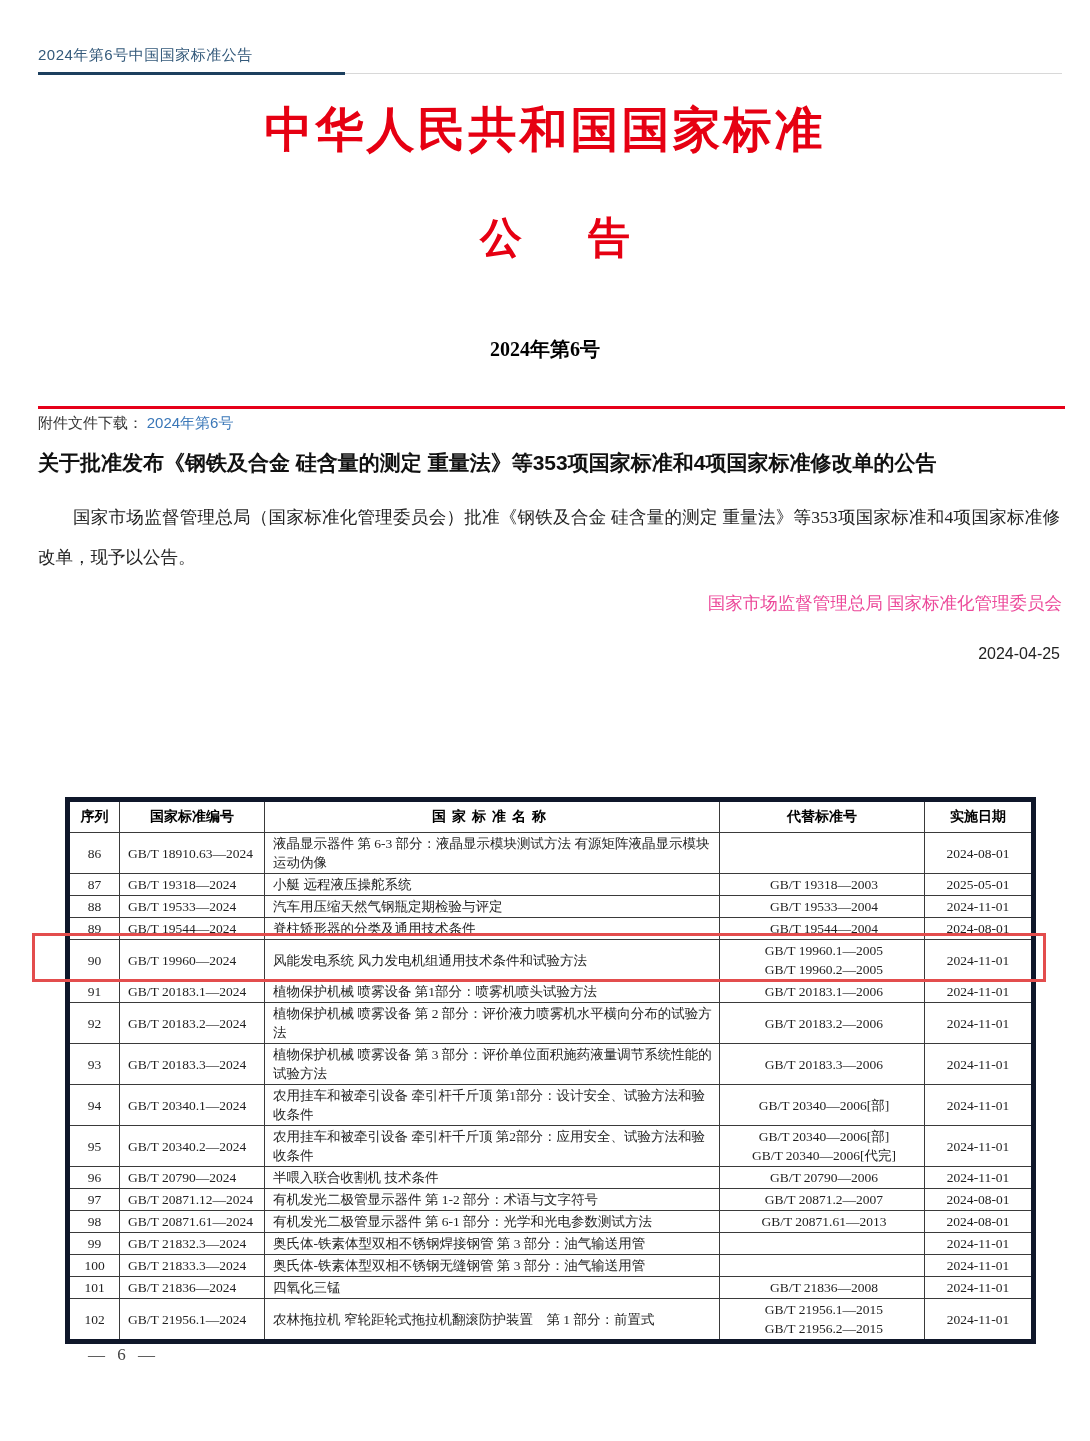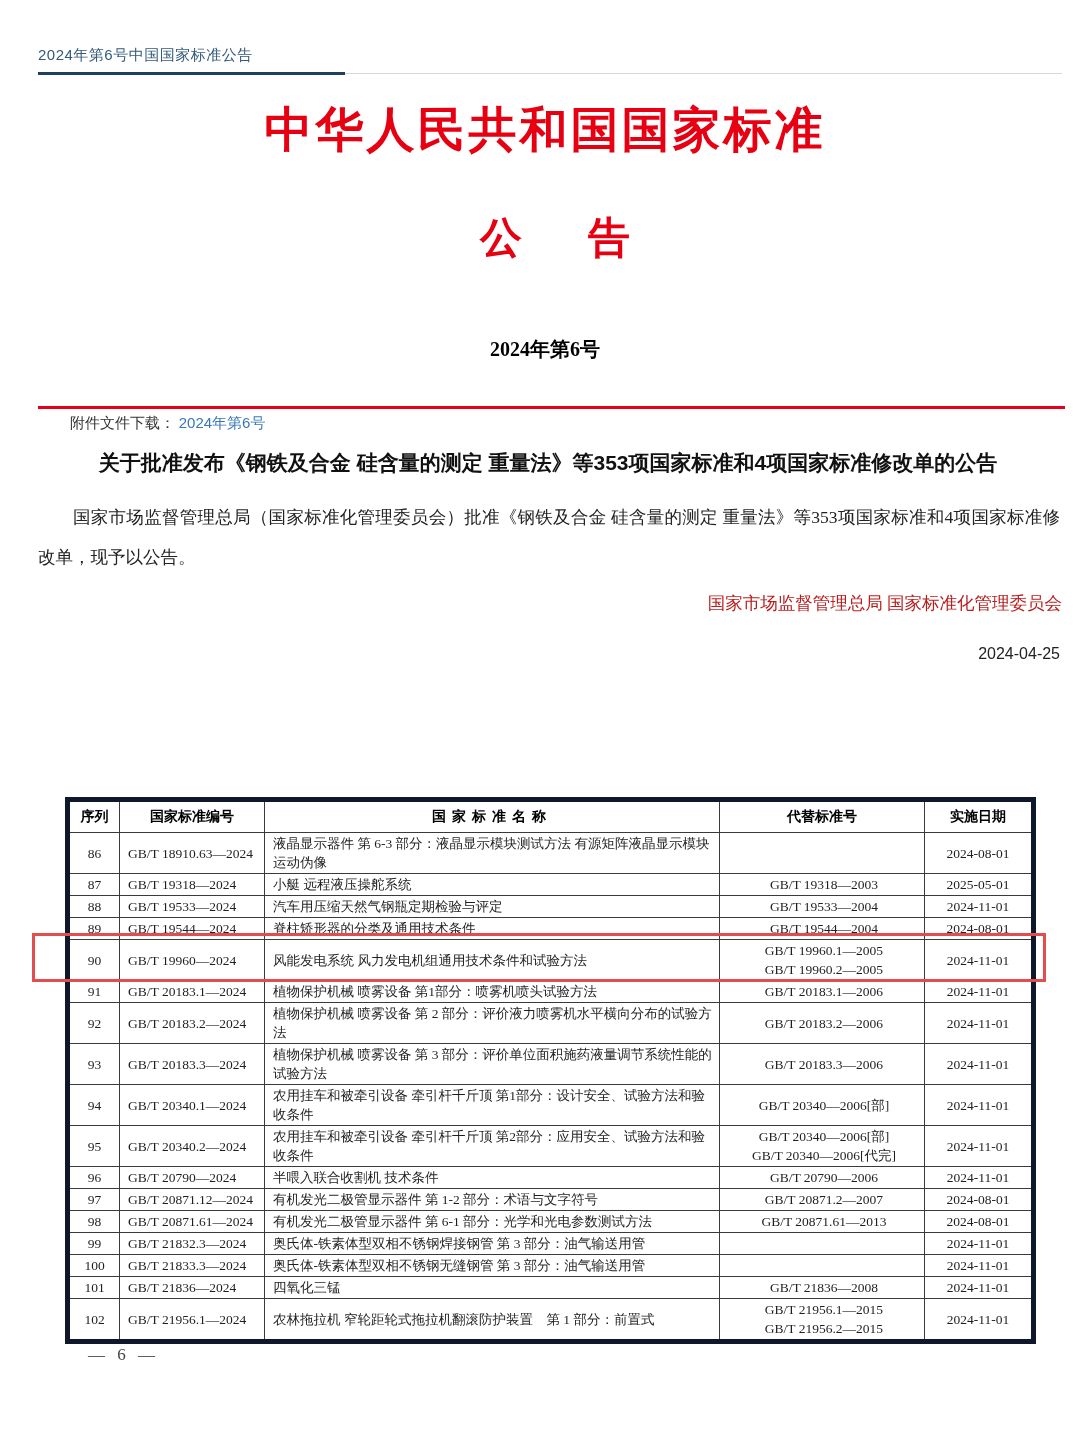--- a/index.html
+++ b/index.html
@@ -37,37 +37,37 @@
     position:absolute; top:336px; left:0; width:100%;
     text-align:center; font-size:20px; font-weight:bold; color:#000;
   }
   .redline {
     position:absolute; top:406px; left:38px; width:1027px; height:3px;
     background:#e60019;
   }
 
   
   .attach { position:absolute; top:414px; left:38px; font-size:15px; }
-  .attach .lbl { color:#333; font-family:Liberation Serif, serif;margin-left:32px; }
+  .attach .lbl { color:#333; font-family:Liberation Serif, serif; }
   .attach a { color:#3a77b8; text-decoration:none; font-family:"Liberation Sans","DejaVu Sans",sans-serif; }
 
   
   .notice-heading {
     position:absolute; top:449px; left:38px; width:1020px;
-    text-align:center; font-weight:bold; font-size:21px; color:#111;
+    text-align:left; font-weight:bold; font-size:21px; color:#111;
     font-family:"Liberation Sans","DejaVu Sans",sans-serif;
   }
   .notice-body {
     position:absolute; top:497px; left:38px; width:1022px;
     font-size:17.5px; line-height:40px; text-indent:2em; color:#222;
     text-align:justify;
   }
   .signature {
     position:absolute; top:591px; left:38px; width:1024px;
-    text-align:right; font-size:17.5px; color:#b91c1c;
+    text-align:right; font-size:17.5px; color:#ec4899;
   }
   .sign-date {
     position:absolute; top:645px; left:36px; width:1024px;
     text-align:right; font-size:16px; color:#222;
     font-family:"Liberation Sans","DejaVu Sans",sans-serif;
   }
 
   
   .tablewrap { position:absolute; top:797px; left:65px; width:966px; }
   table.std {

